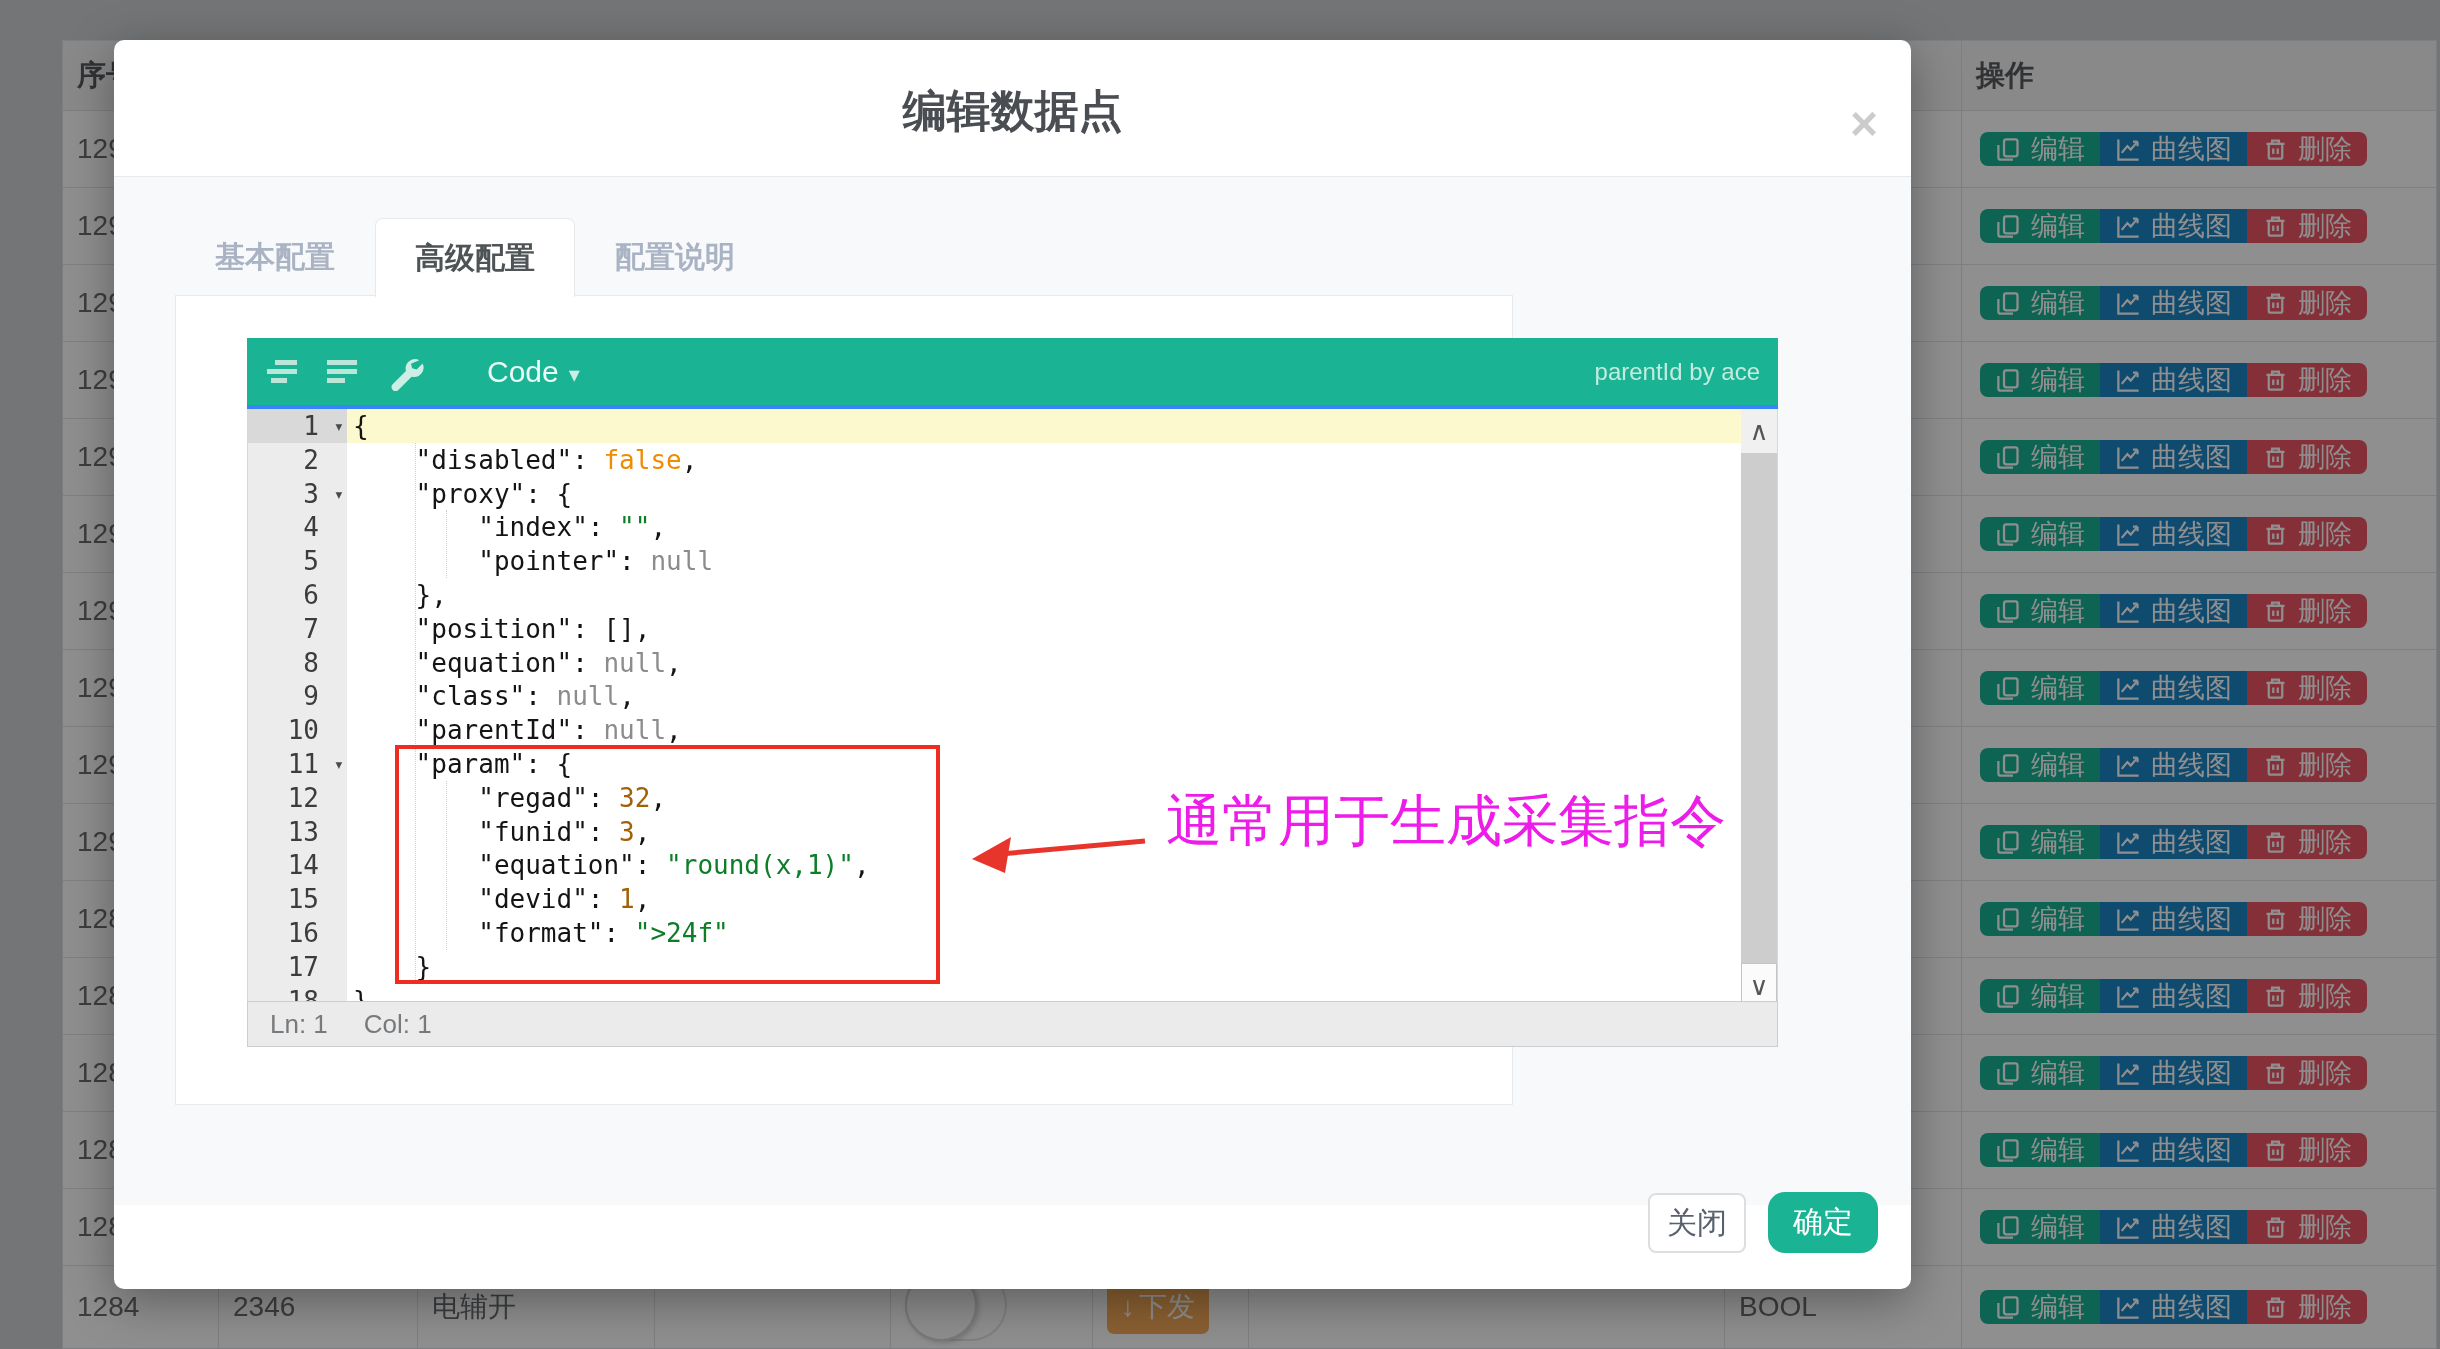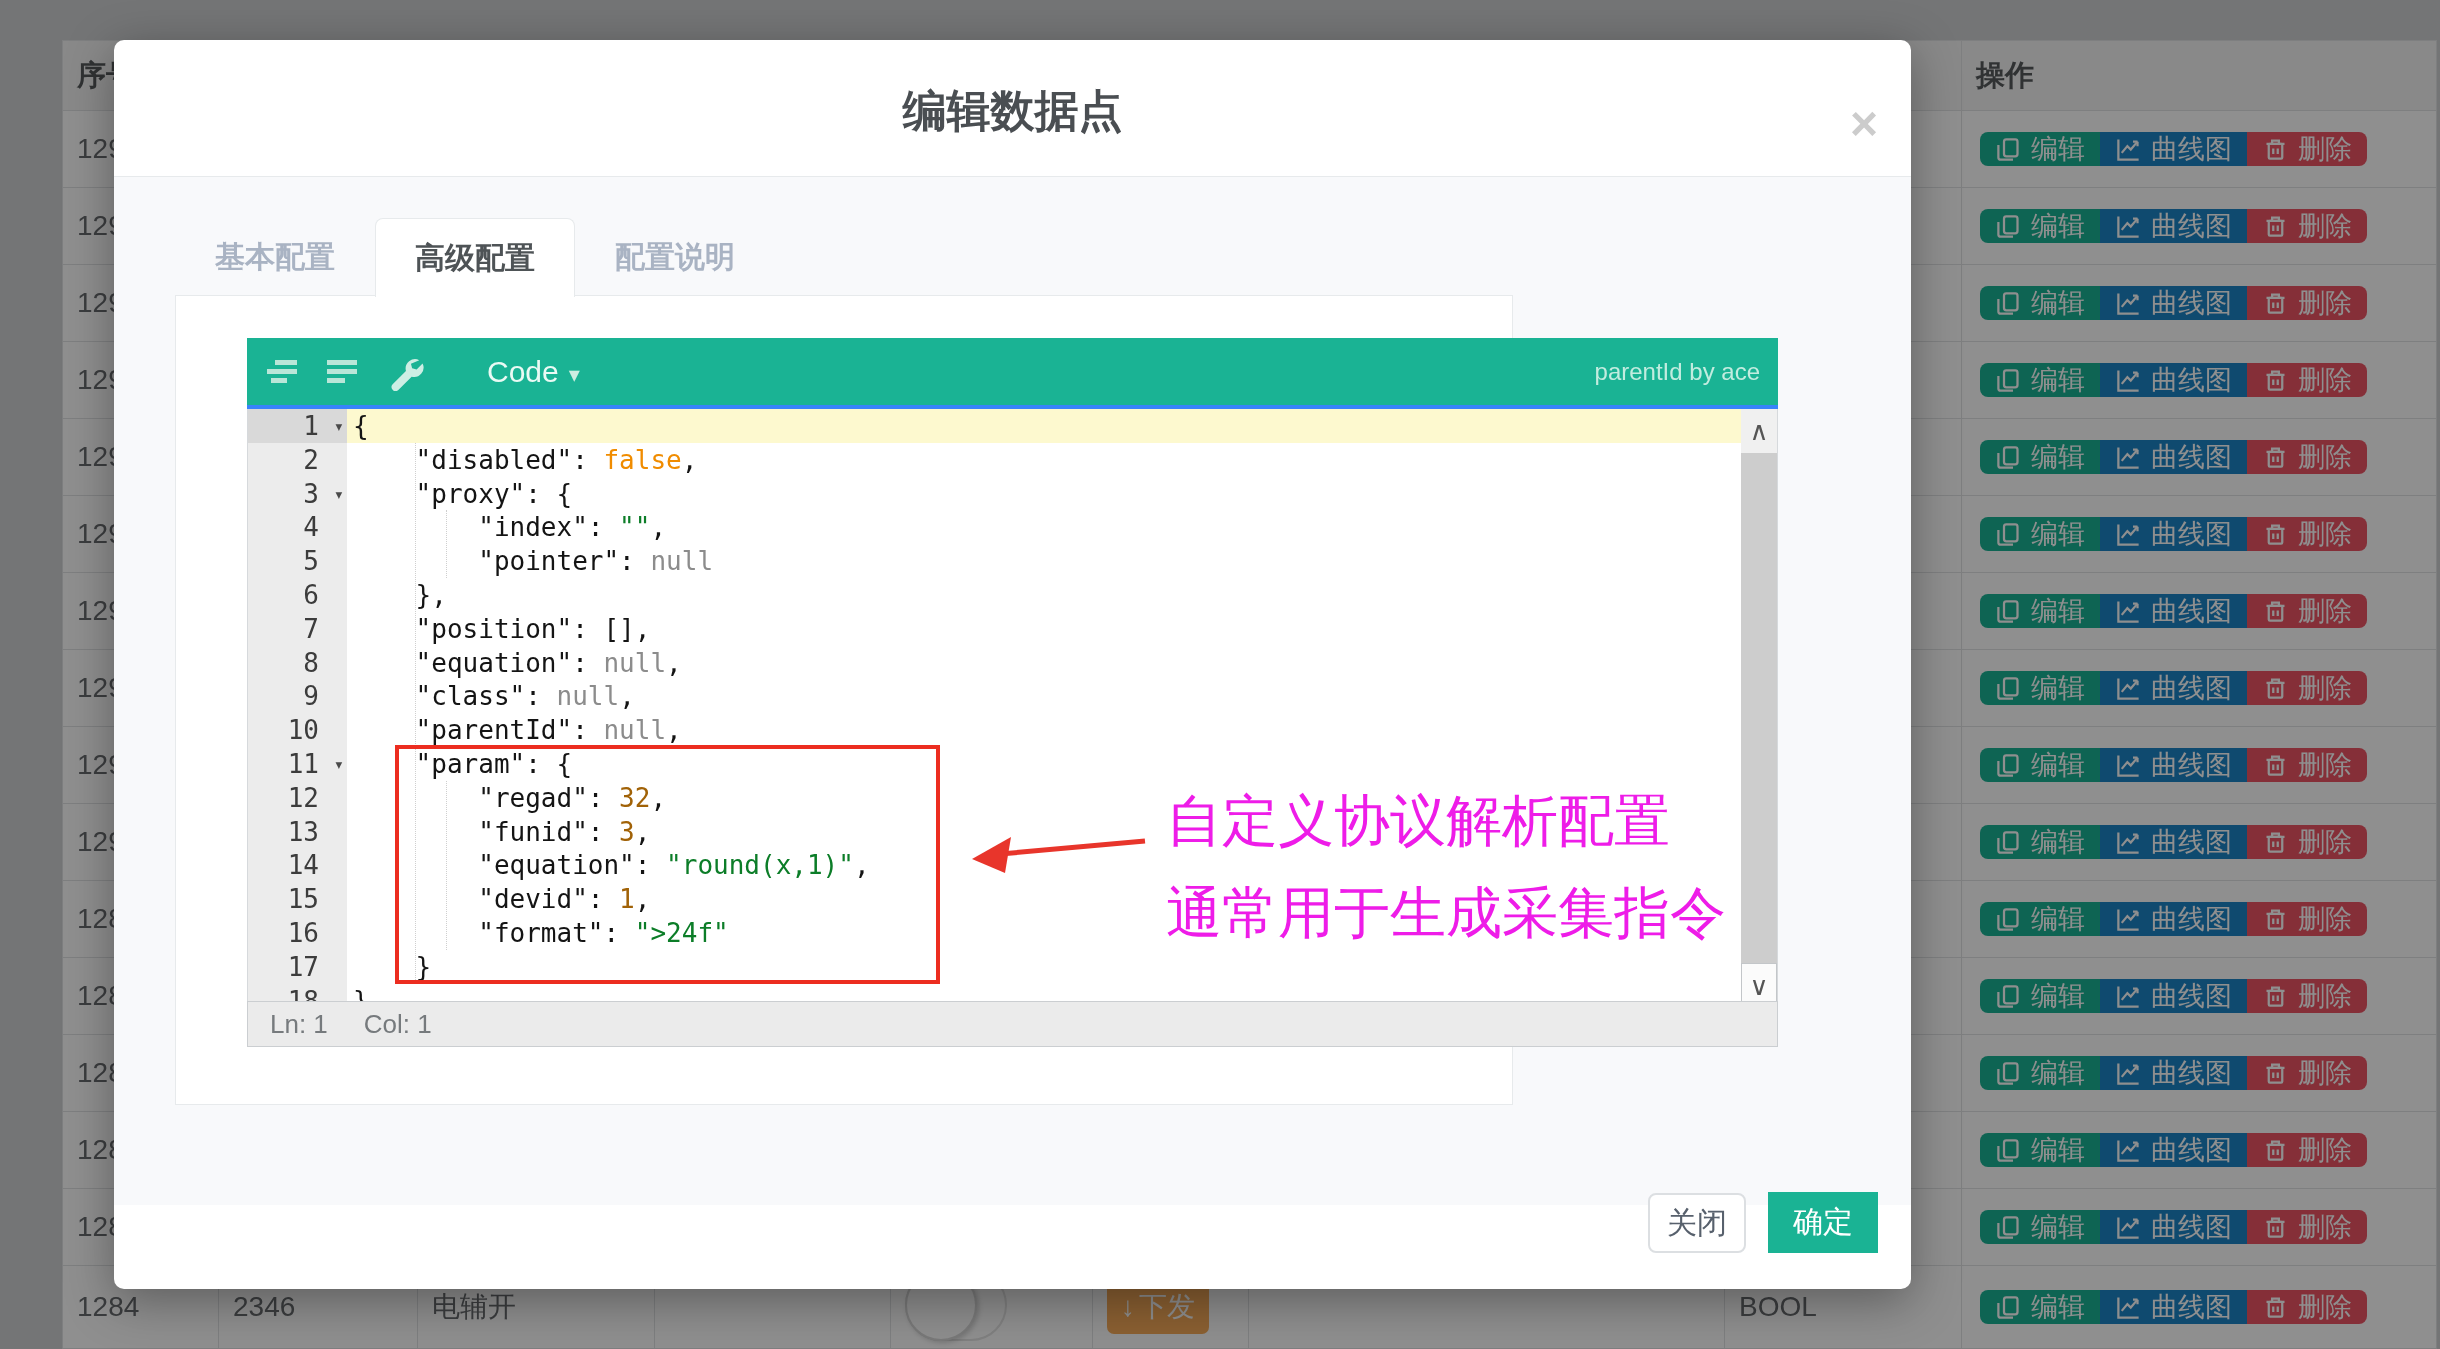--- a/index.html
+++ b/index.html
@@ -60,21 +60,21 @@
   .sb-thumb { position:absolute; left:0; top:44px; width:36px; height:510px; background:#cdcdcd; cursor:grab; }
   .ed-status { position:absolute; left:0; top:663px; width:100%; height:46px; background:#ebebeb; border:1px solid #cbced1; display:flex; align-items:center; gap:36px; padding-left:22px; font-size:26px; color:#767a7d; }
 
   
   .red-box { position:absolute; left:147px; top:336px; width:545px; height:239px; border:4px solid #ec2d20; pointer-events:none; }
   .note-text { position:absolute; left:918px; top:366px; font-size:56px; line-height:92px; color:#ee1ce8; white-space:nowrap; pointer-events:none; }
   .arrow-svg { position:absolute; left:0; top:0; width:100%; height:100%; pointer-events:none; }
 
   
   .btn-close { position:absolute; left:1534px; top:1153px; width:98px; height:60px; background:#fff; border:2px solid #dcdfe2; border-radius:8px; font-size:30px; color:#57606c; cursor:pointer; }
-  .btn-ok { position:absolute; left:1654px; top:1152px; width:110px; height:61px; background:#1ab394; border:none; border-radius:0; font-size:30px; color:#fff; cursor:pointer; }
+  .btn-ok { position:absolute; left:1654px; top:1152px; width:110px; height:61px; background:#1ab394; border:none; border-radius:17px; font-size:30px; color:#fff; cursor:pointer; }
 </style>
 </head>
 <body>
 
 <div class="stage">
 
   <div class="bgtable">
     <table class="grid">
       <colgroup>
         <col style="width:156px">
@@ -857,21 +857,20 @@
               <div class="sb-thumb"></div>
               <div class="sb-btn bottom" style="top:554px">∨</div>
             </div>
 
             <div class="red-box"></div>
             <svg class="arrow-svg">
               <line x1="897" y1="432" x2="752" y2="445" stroke="#e8352b" stroke-width="5"></line>
               <polygon points="724,450 763,428 757,464" fill="#e8352b"></polygon>
             </svg>
             <div class="note-text">
-              <div>自定义协议解析配置</div>
               <div>通常用于生成采集指令</div>
             </div>
           </div>
 
           <div class="ed-status">
             <span>Ln: 1</span>
             <span>Col: 1</span>
           </div>
         </div>
       </div>

